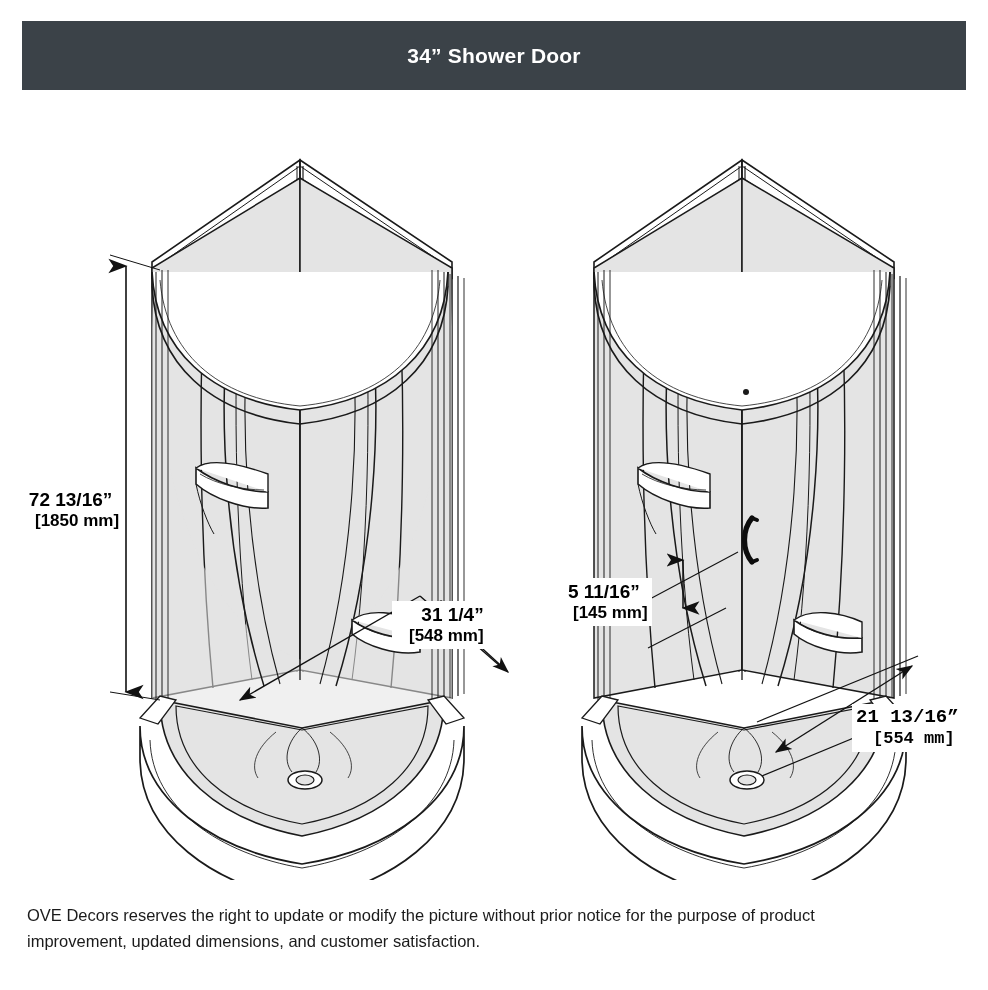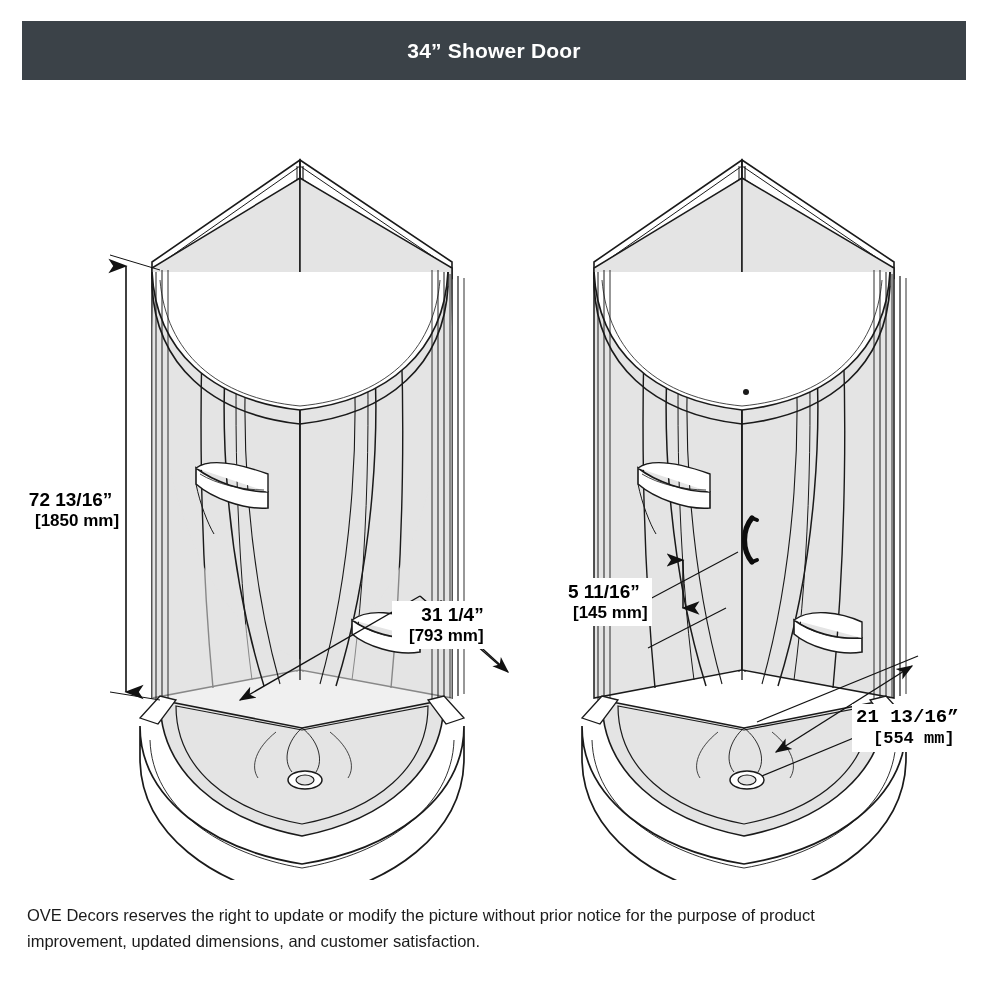--- a/index.html
+++ b/index.html
@@ -14,21 +14,21 @@
     font-family: "Liberation Sans", sans-serif;
     overflow: hidden;
   }
 
   
   #title-bar {
     position: absolute;
     left: 22px;
     top: 21px;
     width: 944px;
-    height: 59px;
+    height: 69px;
     background: #3b4248;
     display: flex;
     align-items: center;
     justify-content: center;
   }
   #title-text {
     color: #ffffff;
     font-size: 21px;
     font-weight: bold;
     letter-spacing: 0.2px;
@@ -327,21 +327,21 @@
 </svg>
 </div>
 
 <div id="dim-height" class="dim-label center-align">
   <span class="dim-in">72 13/16”</span>
   <span class="dim-mm">[1850 mm]</span>
 </div>
 
 <div id="dim-width" class="dim-label center-align">
   <span class="dim-in">31 1/4”</span>
-  <span class="dim-mm">[793 mm]</span>
+  <span class="dim-mm">[548 mm]</span>
 </div>
 
 <div id="dim-offset" class="dim-label center-align">
   <span class="dim-in">5 11/16”</span>
   <span class="dim-mm">[145 mm]</span>
 </div>
 
 <div id="dim-depth" class="dim-label center-align">
   <span class="dim-in">21 13/16”</span>
   <span class="dim-mm">[554 mm]</span>

